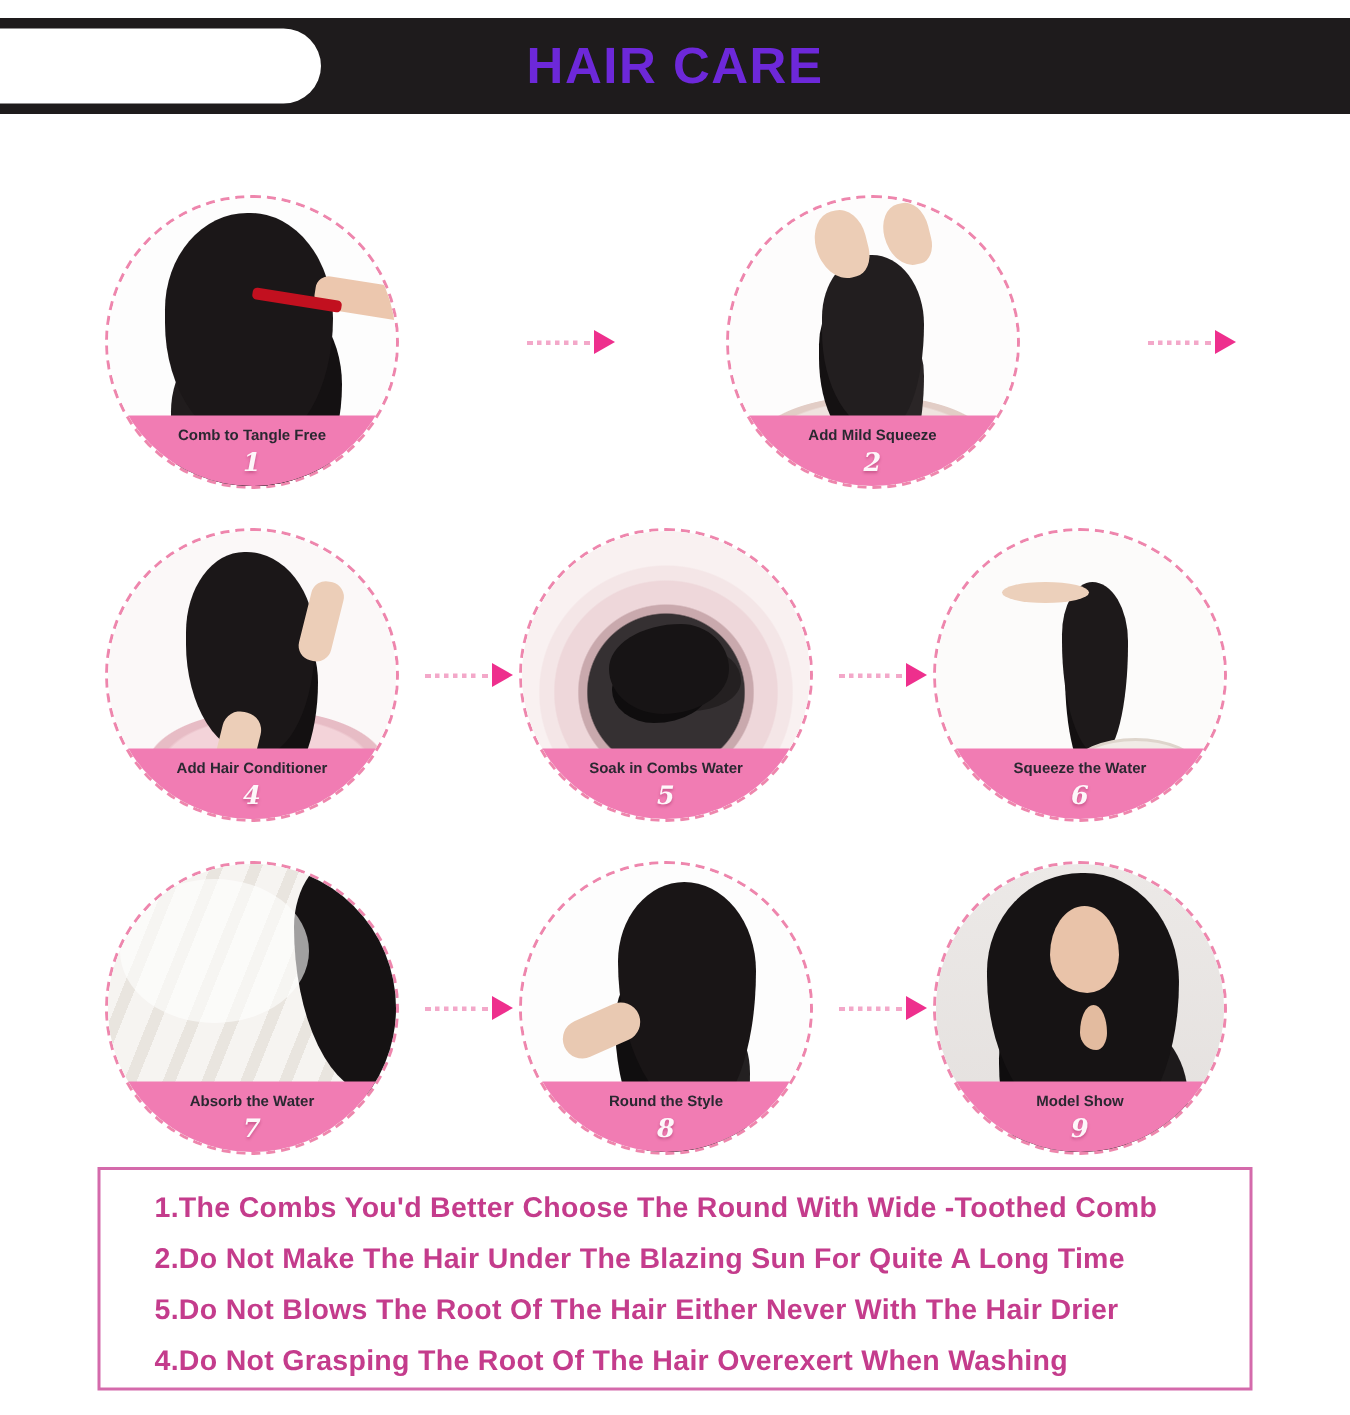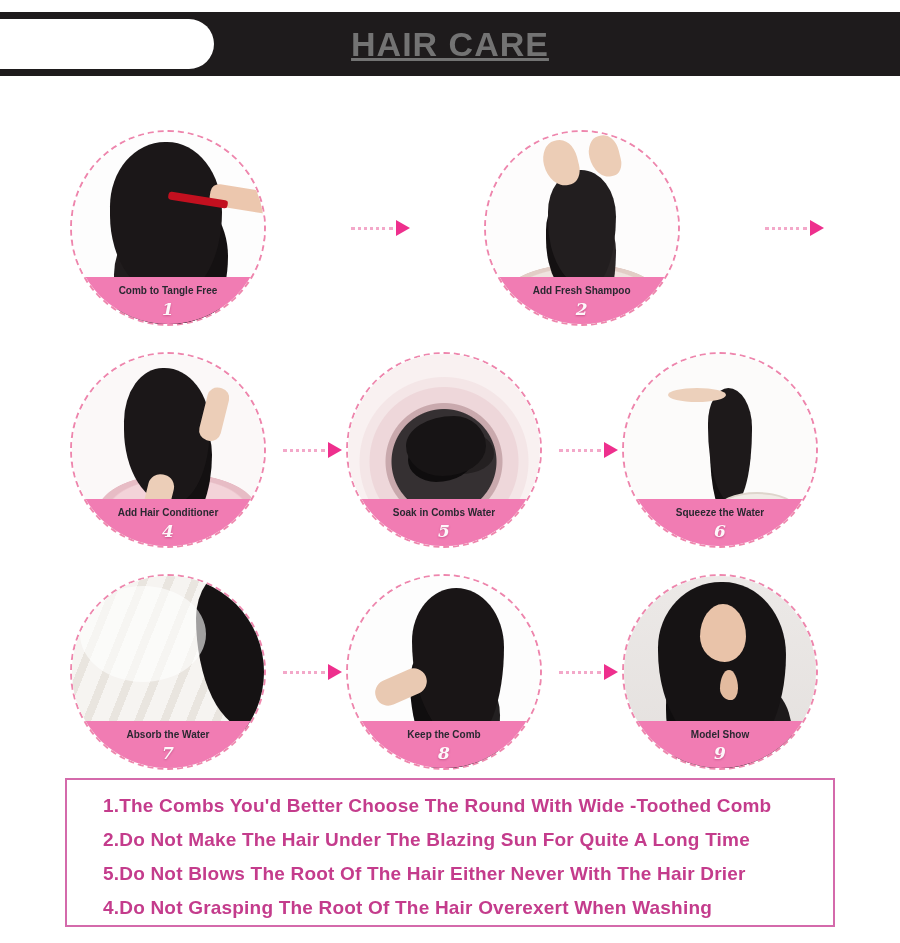--- a/index.html
+++ b/index.html
@@ -17,21 +17,21 @@
   body{
     width:900px;height:943px;background:#ffffff;overflow:hidden;
     font-family:"Liberation Sans", sans-serif;
   }
   
   .header{position:relative;height:90px;}
   .header .band{position:absolute;top:12px;left:0;right:0;height:64px;background:var(--header-bar);}
   .header .notch{position:absolute;top:19px;left:0;width:214px;height:50px;background:#fff;border-radius:0 26px 26px 0;}
   .header h1{
     position:absolute;top:12px;left:0;right:0;height:64px;line-height:64px;margin:0;
-    text-align:center;color:#737373;font-size:34px;font-weight:bold;letter-spacing:1px;text-decoration:underline;
+    text-align:center;color:#6d28d9;font-size:34px;font-weight:bold;letter-spacing:1px;
   }
   
   .grid{margin-top:40px;}
   .row{display:flex;align-items:center;justify-content:space-between;padding:0 82px 0 70px;}
   .row + .row{margin-top:26px;}
   .circle{
     position:relative;width:196px;height:196px;border-radius:50%;
     border:2px dashed var(--circle-dash);overflow:hidden;background:#fff;flex:0 0 auto;
   }
   .photo{position:absolute;inset:0;}
@@ -117,21 +117,21 @@
         <div class="cap-num">1</div>
       </div>
     </div>
     <div class="arrow">
       <span class="dots"></span>
       <span class="head"></span>
     </div>
     <div class="circle">
       <div class="photo s2"></div>
       <div class="caption">
-        <div class="cap-label">Add Fresh Shampoo</div>
+        <div class="cap-label">Add Mild Squeeze</div>
         <div class="cap-num">2</div>
       </div>
     </div>
     <div class="arrow">
       <span class="dots"></span>
       <span class="head"></span>
     </div>
   </div>
 
   <div class="row">
@@ -174,21 +174,21 @@
         <div class="cap-num">7</div>
       </div>
     </div>
     <div class="arrow">
       <span class="dots"></span>
       <span class="head"></span>
     </div>
     <div class="circle">
       <div class="photo s8"></div>
       <div class="caption">
-        <div class="cap-label">Keep the Comb</div>
+        <div class="cap-label">Round the Style</div>
         <div class="cap-num">8</div>
       </div>
     </div>
     <div class="arrow">
       <span class="dots"></span>
       <span class="head"></span>
     </div>
     <div class="circle">
       <div class="photo s9"></div>
       <div class="caption">

